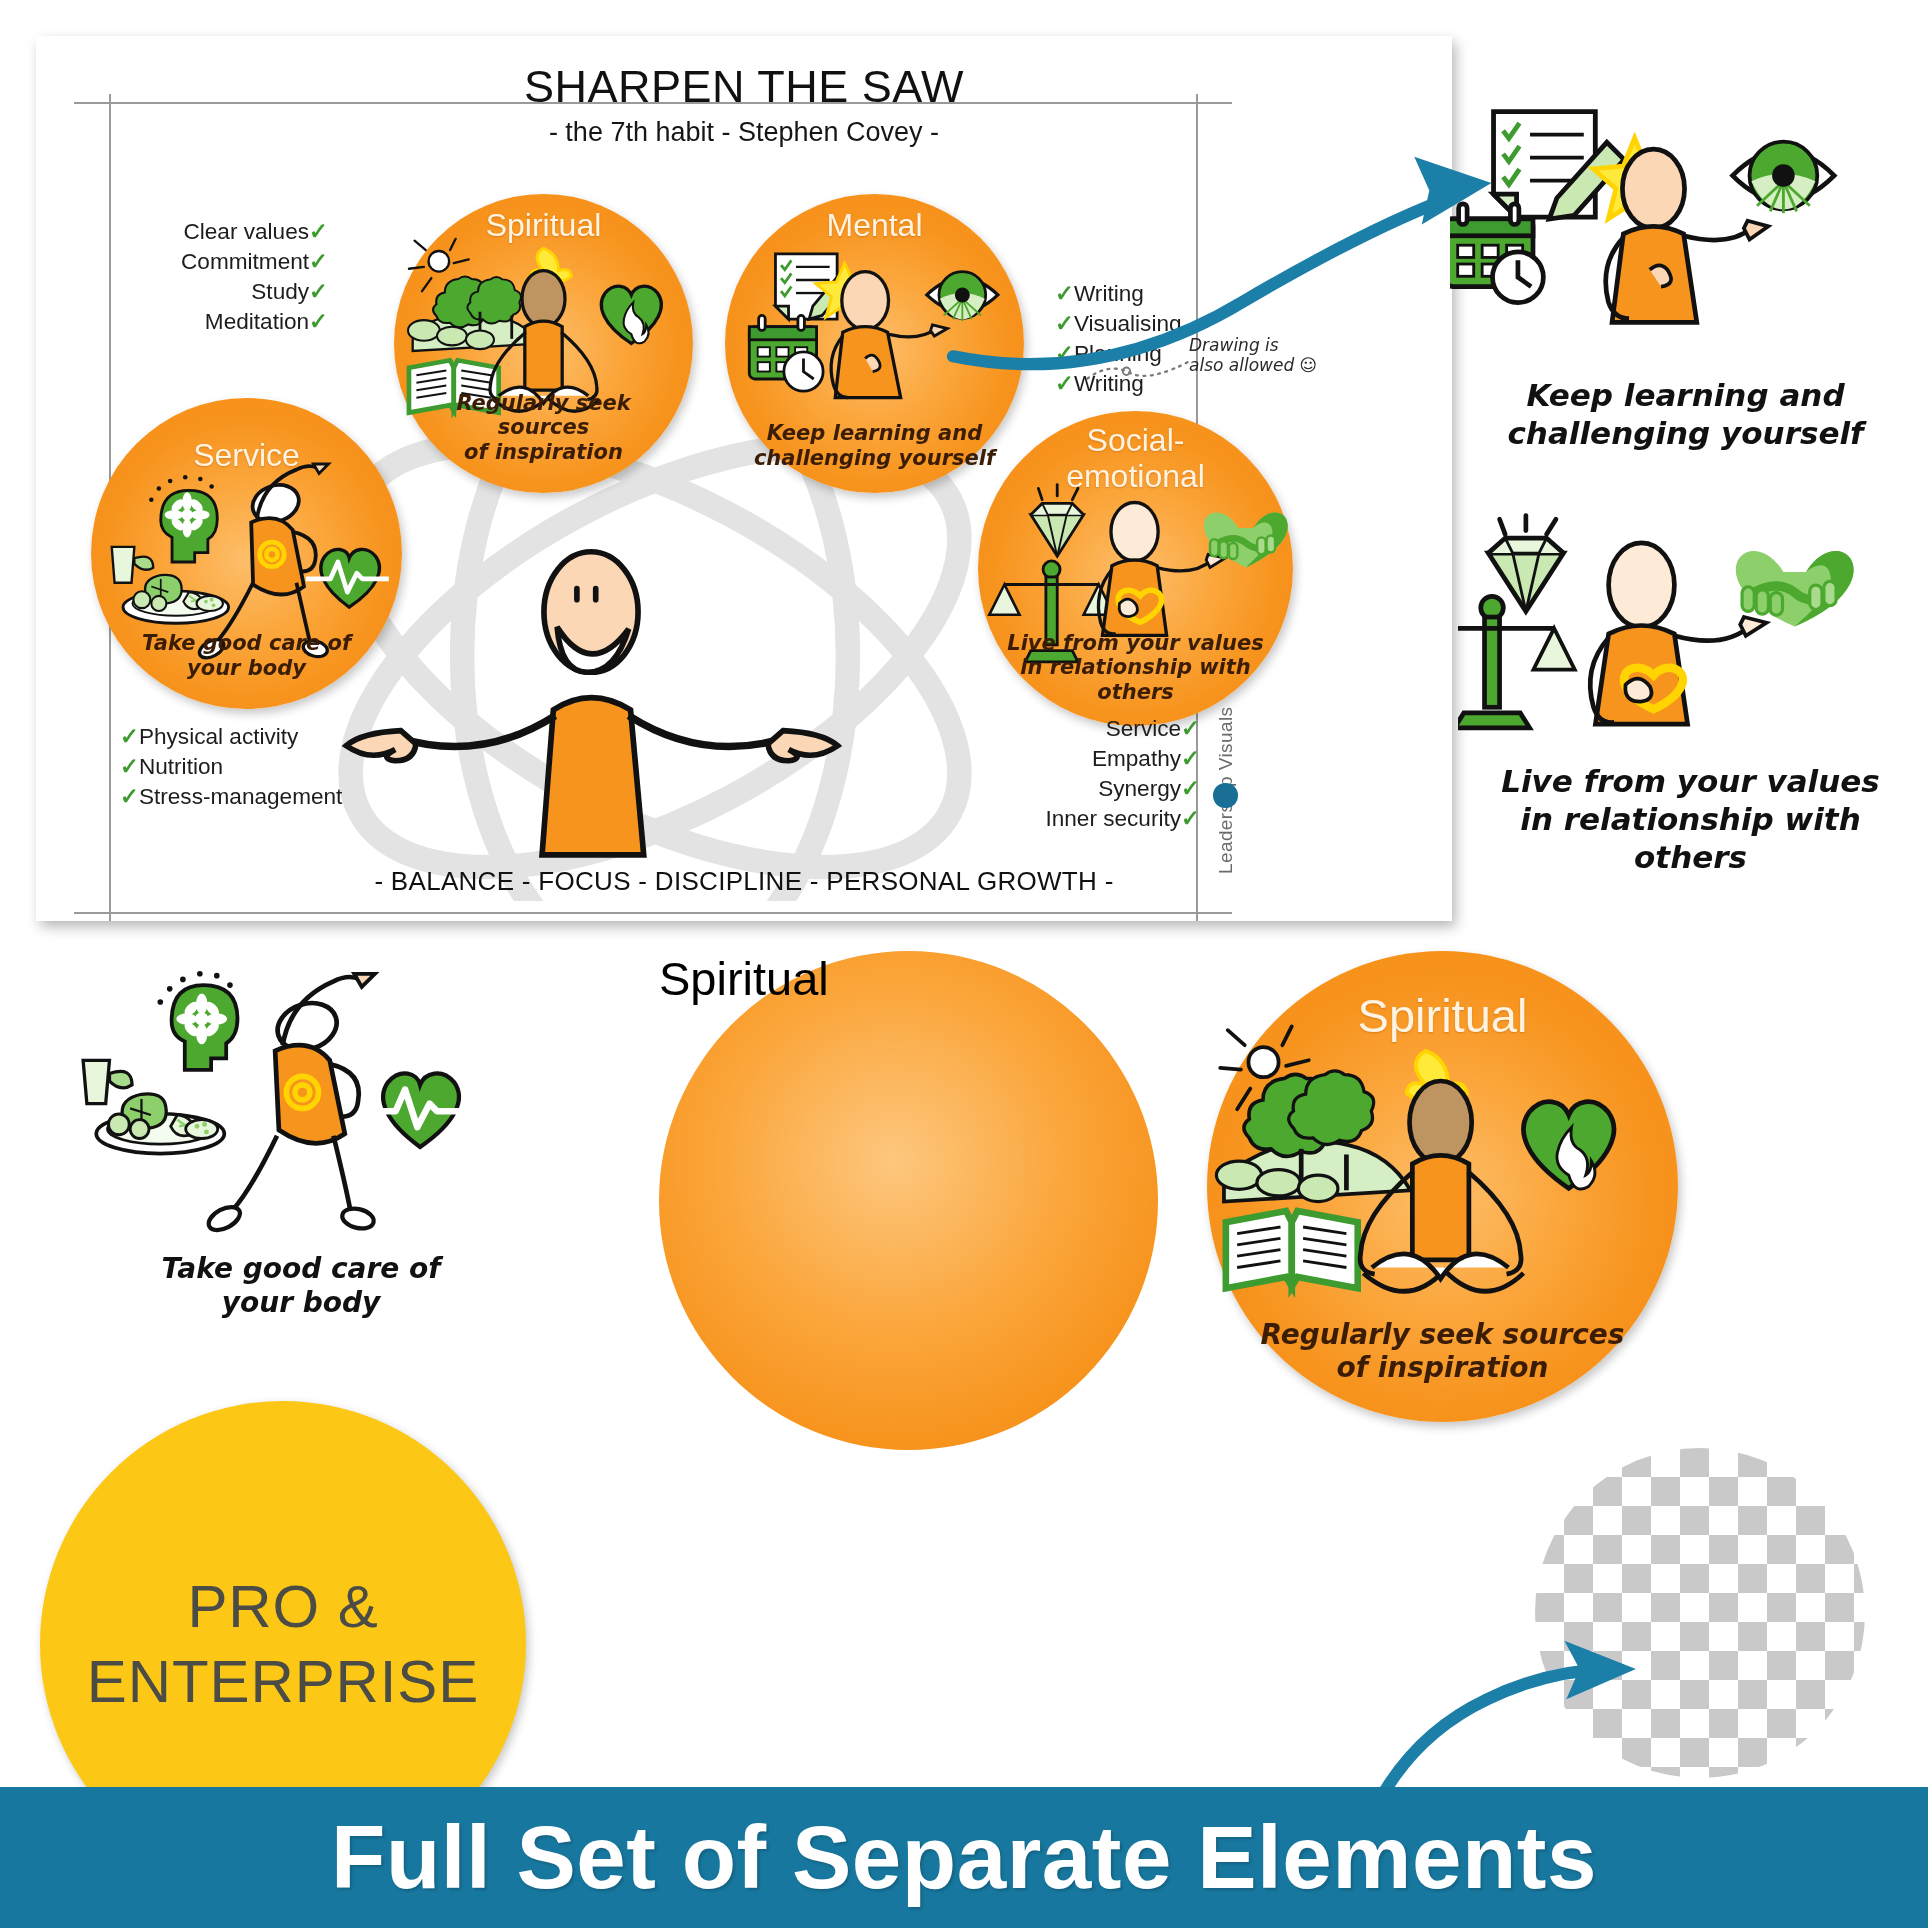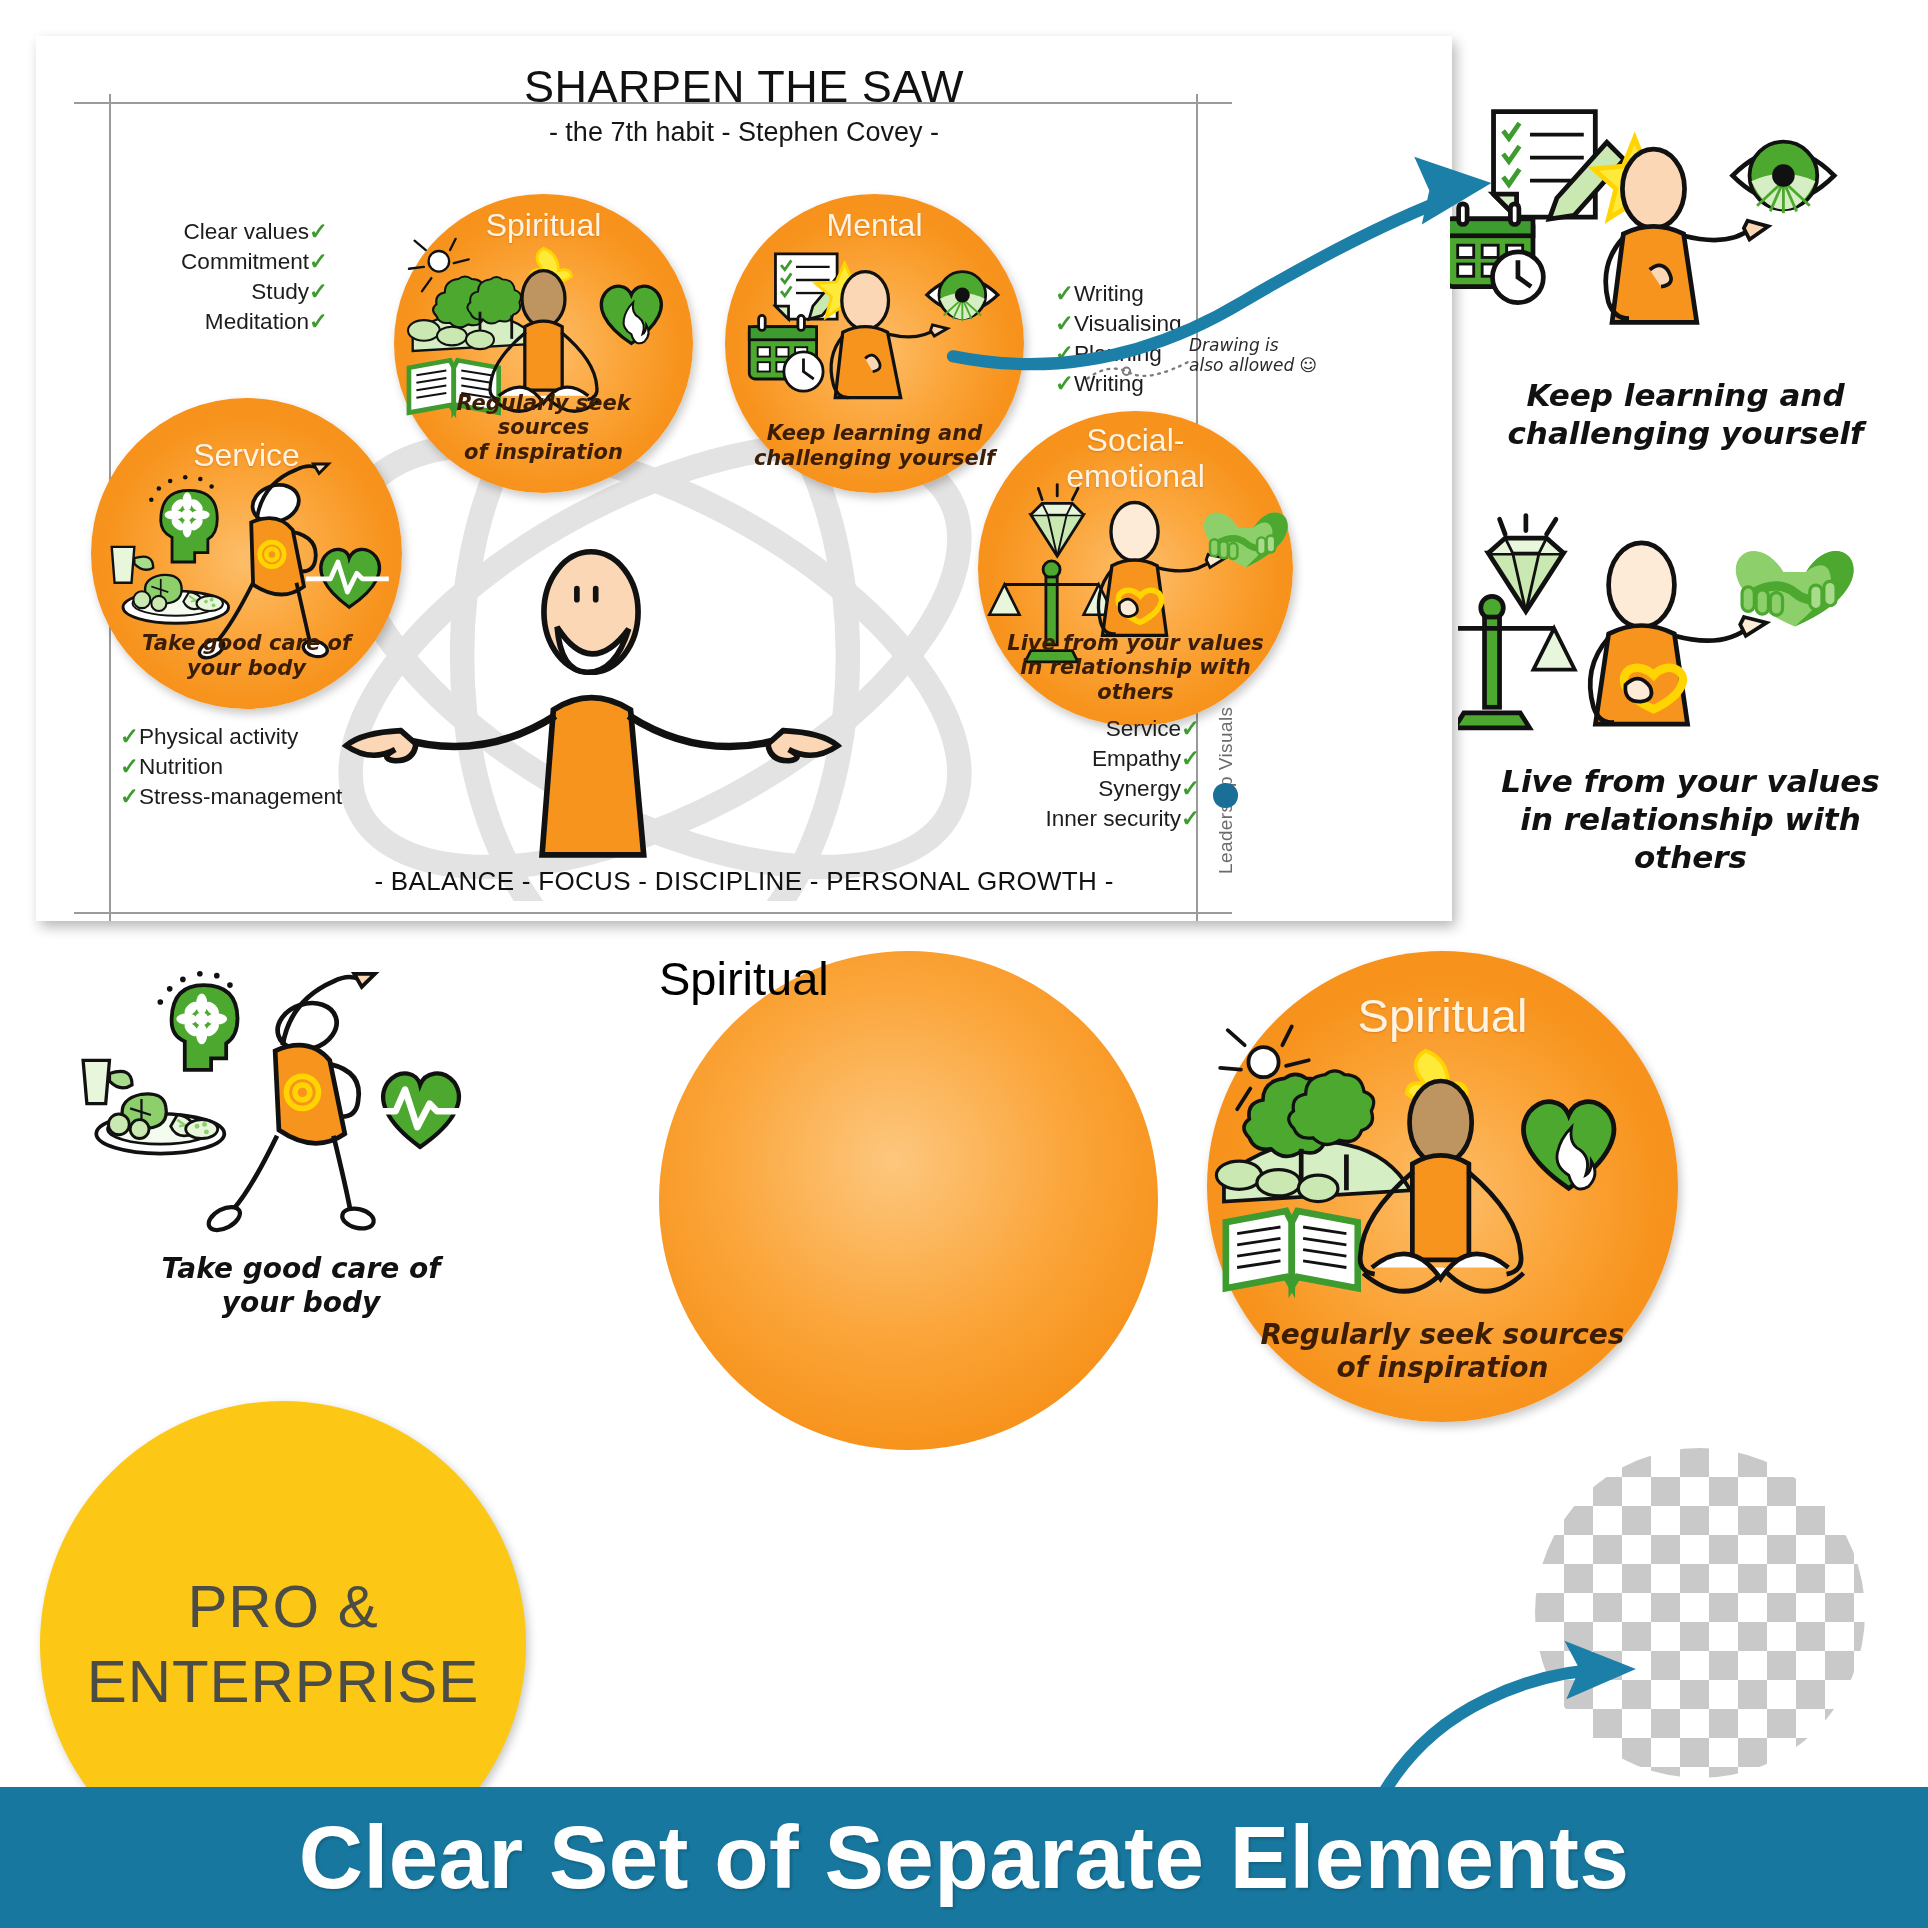--- a/index.html
+++ b/index.html
@@ -671,17 +671,17 @@
   </svg>
 
   <div class="badge" style="left:40px;top:1401px;width:486px;height:486px;background:#FCC815;">
     <span style="color:#4C4C47;">
       <span>PRO &amp;</span><br>
       <span>ENTERPRISE</span>
     </span>
   </div>
 
   <div class="banner" style="background:#17779E;">
-    <span>Clear Set of Separate Elements</span>
+    <span>Full Set of Separate Elements</span>
   </div>
 
 </div>
 
 
 </body></html>

